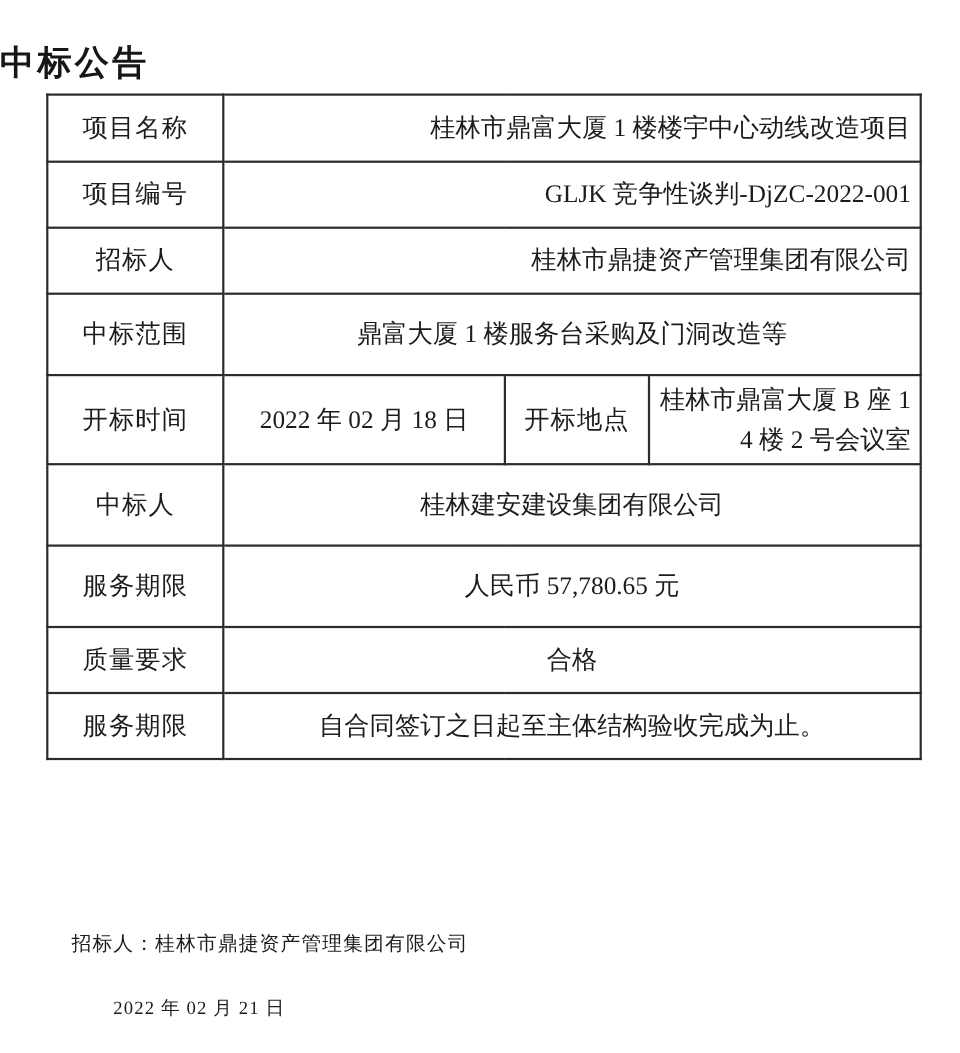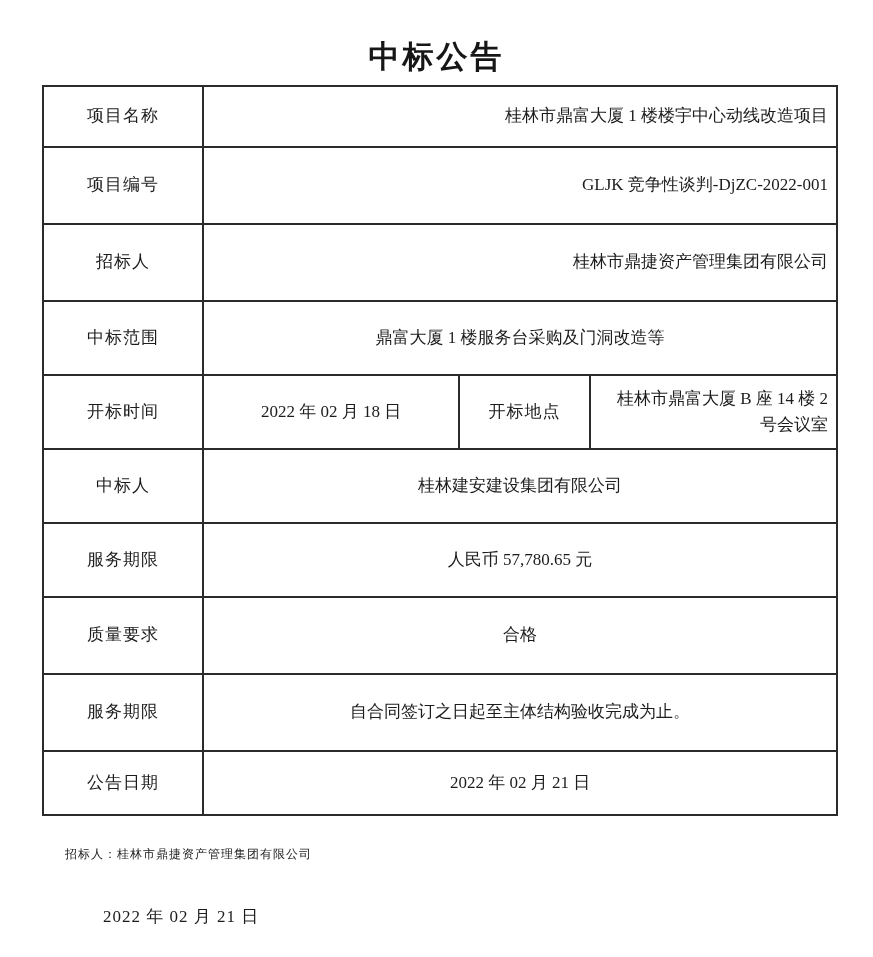--- a/index.html
+++ b/index.html
@@ -14,62 +14,62 @@
     background: #ffffff;
     font-family: "Liberation Serif", "DejaVu Serif", serif;
     color: #1c1c1c;
     overflow: hidden;
   }
   .doc-title {
     position: absolute;
     top: 36px;
     left: 0;
     width: 873px;
-    text-align: center;
+    text-align: left;
     font-size: 31px;
     font-weight: 700;
     letter-spacing: 3px;
     color: #161616;
   }
   table.award-table {
     position: absolute;
     left: 42px;
     top: 85px;
     width: 794px;
     border-collapse: collapse;
     table-layout: fixed;
   }
   table.award-table col.c1 { width: 160px; }
   table.award-table col.c2 { width: 256px; }
   table.award-table col.c3 { width: 131px; }
   table.award-table col.c4 { width: 247px; }
   table.award-table td {
     border: 2px solid #2b2b2b;
-    font-size: 17px;
+    font-size: 23px;
     line-height: 1.55;
     padding: 4px 8px;
     vertical-align: middle;
     word-break: break-all;
   }
   td.lbl {
     text-align: center;
     letter-spacing: 1px;
   }
   td.val-left   { text-align: right; }
   td.val-center { text-align: center; font-family: Liberation Serif, serif; }
   tr.h61  { height: 61px; }
   tr.h62  { height: 74px; }
-  tr.h63  { height: 77px; margin-left: 16px; }
+  tr.h63  { height: 60px; margin-left: 16px; }
   tr.h64  { height: 64px; }
   tr.h94  { height: 94px; }
   .footer-bidder {
     position: absolute;
     left: 65px;
     top: 846px;
-    font-size: 12px;
+    font-size: 18px;
     letter-spacing: 1px;
   }
   .footer-date {
     position: absolute;
     left: 103px;
     top: 905px;
     font-size: 17px;
     letter-spacing: 1px;
   }
 </style>
@@ -119,23 +119,19 @@
         <td class="val-center" colspan="3">人民币 57,780.65 元</td>
       </tr>
       <tr class="h63">
         <td class="lbl">质量要求</td>
         <td class="val-center" colspan="3">合格</td>
       </tr>
       <tr class="h63">
         <td class="lbl">服务期限</td>
         <td class="val-center" colspan="3">自合同签订之日起至主体结构验收完成为止。</td>
       </tr>
-      <tr class="h64">
-        <td class="lbl">公告日期</td>
-        <td class="val-center" colspan="3">2022 年 02 月 21 日</td>
-      </tr>
     </tbody>
   </table>
 
   <div class="footer-bidder">招标人：桂林市鼎捷资产管理集团有限公司</div>
   <div class="footer-date">2022 年 02 月 21 日</div>
 
 </div>
 
 </body></html>

